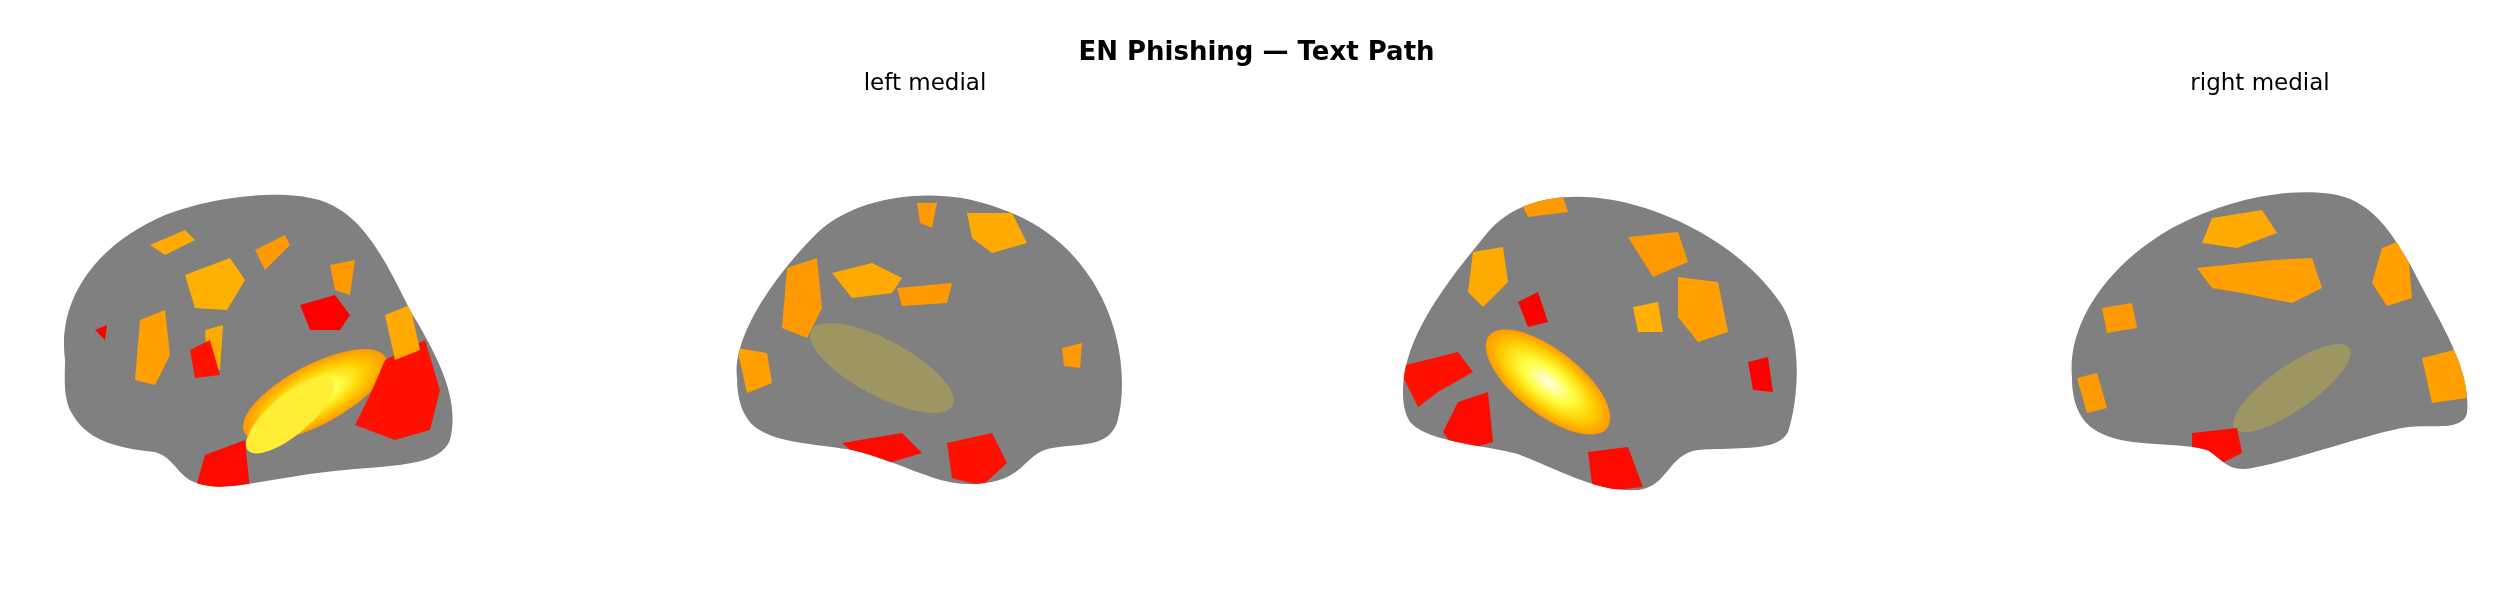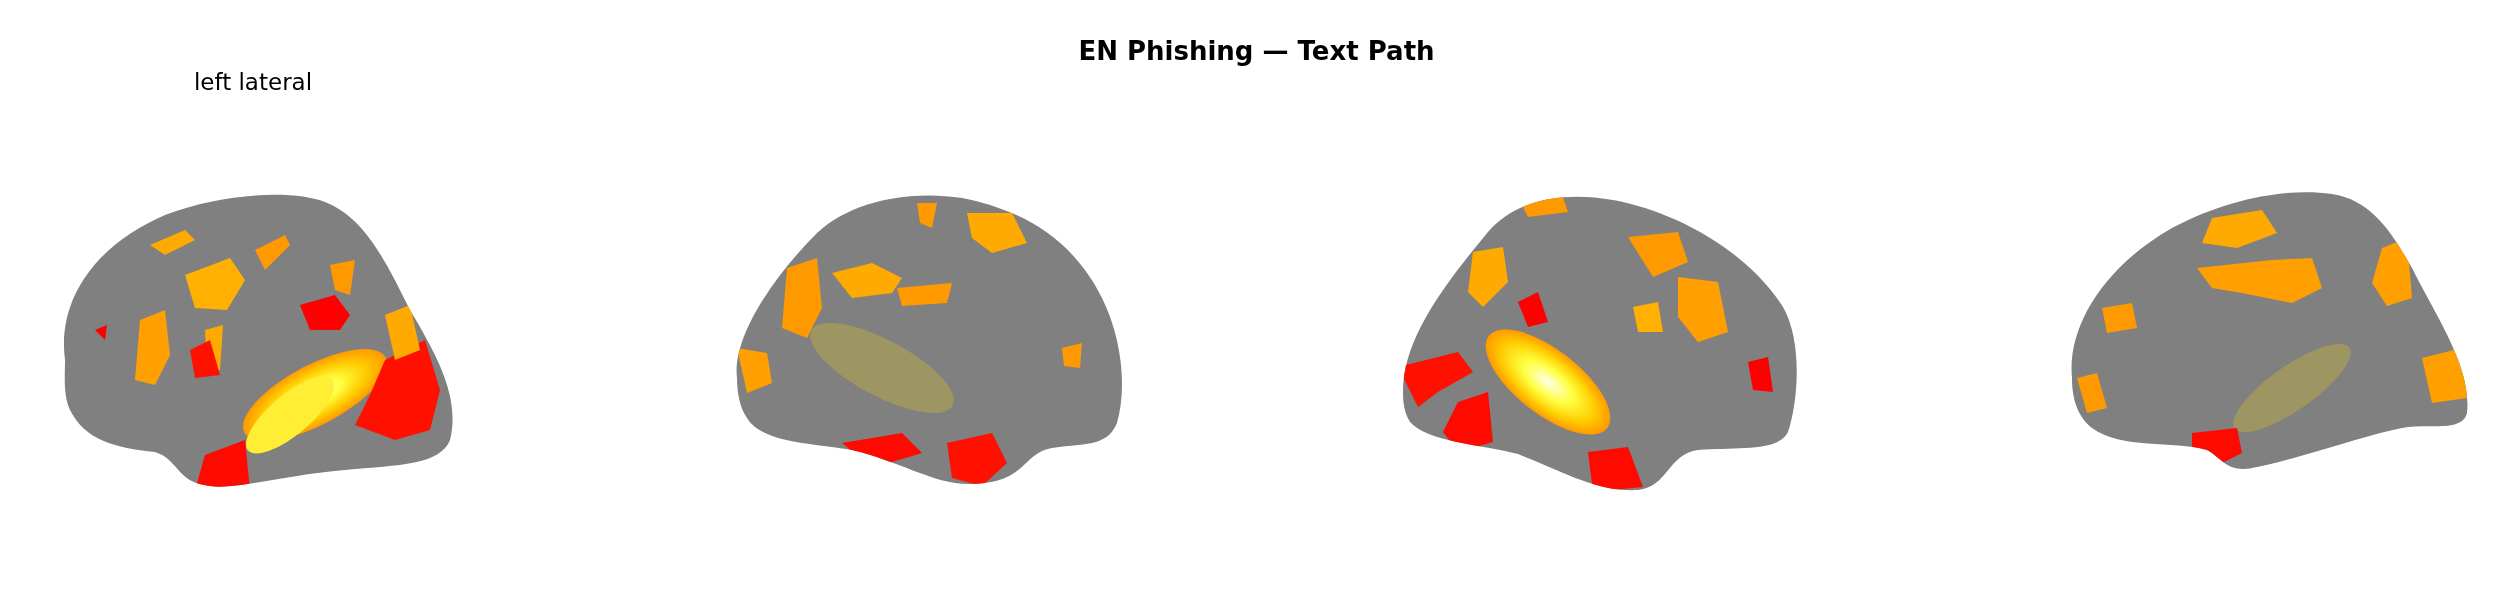--- a/index.html
+++ b/index.html
@@ -11,21 +11,20 @@
   .panel-title { position: absolute; top: 69px; width: 100%; text-align: center; font-size: 23px; }
   .brain { position: absolute; }
   svg { display: block; }
 </style>
 </head>
 <body>
 
 <div class="suptitle">EN Phishing — Text Path</div>
 
 <div class="panel" style="left:0; width:506px;">
-  <div class="panel-title">left lateral</div>
   <svg class="brain" style="left:55px; top:190px;" width="410" height="300" viewBox="0 0 410 300">
     <defs>
       <clipPath id="c1">
         <path d="M10,170 C2,110 40,55 110,25 C170,2 240,0 270,12 C310,28 330,70 355,120 C385,170 405,210 395,250 C385,275 345,275 290,280 C230,285 180,300 155,296 C120,292 125,270 100,262 C60,258 30,250 15,220 C8,205 10,185 10,170 Z"></path>
       </clipPath>
       <radialGradient id="hot1" cx="50%" cy="50%" r="50%">
         <stop offset="0%" stop-color="#ffffe8"></stop>
         <stop offset="35%" stop-color="#ffff40"></stop>
         <stop offset="70%" stop-color="#ffcc00"></stop>
         <stop offset="100%" stop-color="#ff9900"></stop>
@@ -45,20 +44,21 @@
       <path d="M135,160 L155,150 L165,185 L140,188 Z" fill="#ff1100"></path>
       <path d="M330,170 L370,150 L385,200 L375,240 L340,250 L300,235 L315,205 Z" fill="#ff1000"></path>
       <path d="M150,265 L190,250 L195,300 L140,300 Z" fill="#ff0a00"></path>
       <path d="M330,125 L355,115 L365,160 L340,170 Z" fill="#ffaa00"></path>
       <path d="M40,140 L52,135 L50,150 Z" fill="#ff0000"></path>
     </g>
   </svg>
 </div>
 
 <div class="panel" style="left:672px; width:506px;">
+  <div class="panel-title">left medial</div>
   <svg class="brain" style="left:50px; top:188px;" width="410" height="300" viewBox="0 0 410 300">
     <defs>
       <clipPath id="c2">
         <path d="M15,190 C10,150 50,90 95,45 C130,12 190,2 240,10 C300,22 350,50 380,110 C400,150 405,200 395,235 C385,260 360,255 330,260 C300,265 305,295 250,296 C215,298 175,272 130,262 C90,255 40,255 25,230 C18,220 15,205 15,190 Z"></path>
       </clipPath>
     </defs>
     <g clip-path="url(#c2)">
       <rect width="410" height="300" fill="#808080"></rect>
       <ellipse cx="160" cy="180" rx="80" ry="28" transform="rotate(28 160 180)" fill="#b5a84a" opacity="0.55"></ellipse>
       <path d="M65,80 L95,70 L100,120 L85,150 L60,140 Z" fill="#ff9900"></path>
@@ -98,20 +98,21 @@
       <path d="M0,175 L60,160 L75,180 L40,200 L20,215 Z" fill="#ff1000"></path>
       <path d="M60,210 L90,200 L95,250 L60,260 L45,240 Z" fill="#ff0a00"></path>
       <path d="M120,110 L140,100 L150,130 L130,135 Z" fill="#ff0000"></path>
       <path d="M190,260 L230,255 L245,295 L195,300 Z" fill="#ff0a00"></path>
       <path d="M350,170 L370,165 L375,200 L355,198 Z" fill="#ff0000"></path>
     </g>
   </svg>
 </div>
 
 <div class="panel" style="left:2007px; width:506px;">
+  <div class="panel-title">right medial</div>
   <svg class="brain" style="left:55px; top:188px;" width="410" height="300" viewBox="0 0 410 300">
     <defs>
       <clipPath id="c4">
         <path d="M10,190 C5,140 40,80 110,40 C170,8 230,0 270,6 C310,12 330,45 350,80 C375,130 410,180 405,225 C400,245 365,235 340,240 C300,248 240,270 190,280 C165,285 160,270 145,262 C110,252 60,262 30,240 C15,228 10,210 10,190 Z"></path>
       </clipPath>
     </defs>
     <g clip-path="url(#c4)">
       <rect width="410" height="300" fill="#808080"></rect>
       <ellipse cx="230" cy="200" rx="70" ry="22" transform="rotate(-35 230 200)" fill="#b5a84a" opacity="0.55"></ellipse>
       <path d="M150,30 L200,22 L215,45 L175,60 L140,55 Z" fill="#ffaa00"></path>

